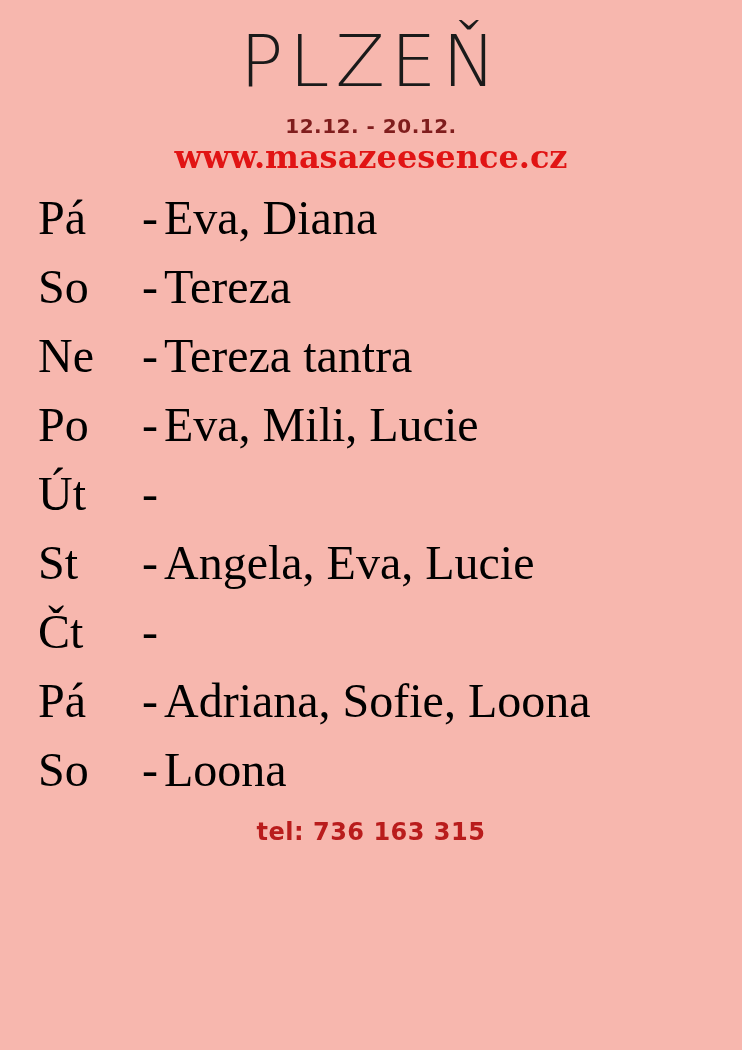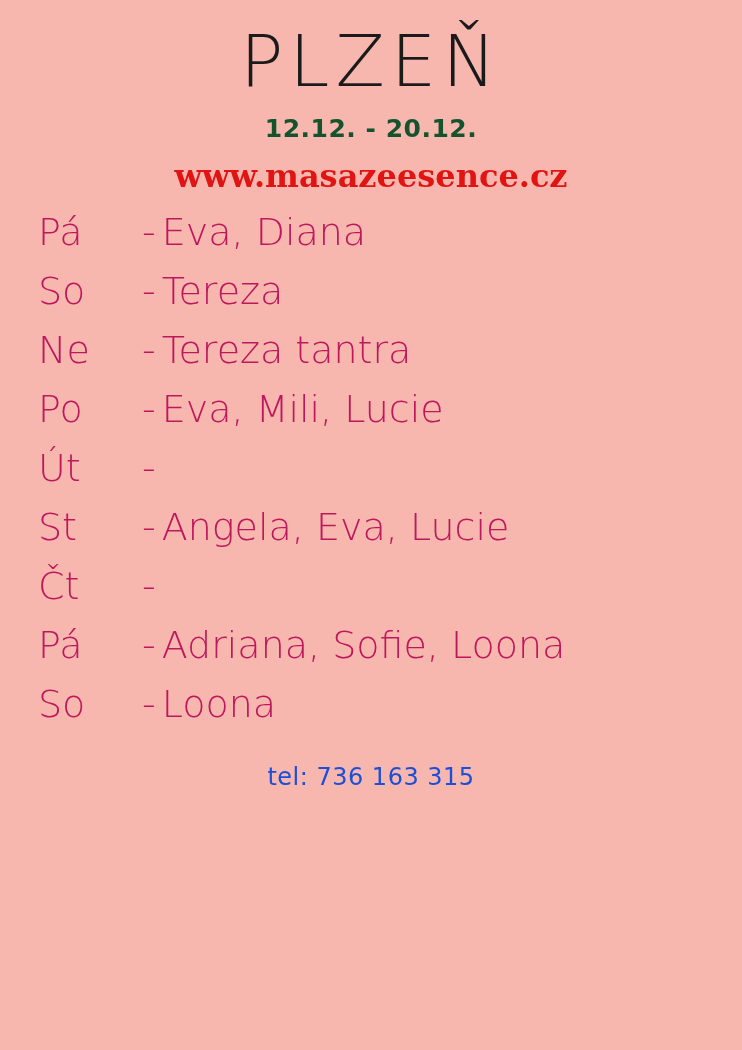--- a/index.html
+++ b/index.html
@@ -30,71 +30,71 @@
     font-size: 72px;
     letter-spacing: 6px;
     color: #1a1a1a;
     line-height: 1.05;
     text-align: center;
   }
   .dates {
     margin-top: 14px;
     font-family: "DejaVu Sans", sans-serif;
     font-weight: bold;
-    font-size: 25px;
-    color: #14532d;
+    font-size: 20px;
+    color: #7f1d1d;
     letter-spacing: 0.5px;
     text-align: center;
   }
   .website {
-    margin-top: 14px;
     font-family: "DejaVu Serif", serif;
     font-weight: bold;
     font-size: 32px;
     color: #e11414;
     letter-spacing: 0px;
     text-align: center;
   }
   .schedule {
     margin-top: 18px;
     width: 100%;
     display: flex;
     flex-direction: column;
     align-items: flex-start;
     padding-left: 38px;
     box-sizing: border-box;
   }
   .row {
     display: flex;
     align-items: baseline;
-    font-size: 38px;
-    color: #be185d;
+    font-size: 48px;
+    color: #000000;
     font-weight: 300;
     line-height: 1.0;
     margin-bottom: 21px;
     white-space: nowrap;
+    font-family: Liberation Serif, serif;
   }
   .row .day {
     display: inline-block;
     min-width: 104px;
     text-align: left;
     font-weight: 300;
   }
   .row .dash {
     display: inline-block;
     padding-right: 6px;
   }
   .row .names {
     font-weight: 300;
   }
   .phone {
-    margin-top: 19px;
-    font-weight: normal;
+    margin-top: 3px;
+    font-weight: bold;
     font-size: 24px;
-    color: #1d4ed8;
+    color: #b91c1c;
     letter-spacing: 0.5px;
     text-align: center;
     width: 100%;
   }
 </style>
 </head>
 <body>
 
 <div class="poster">
 

